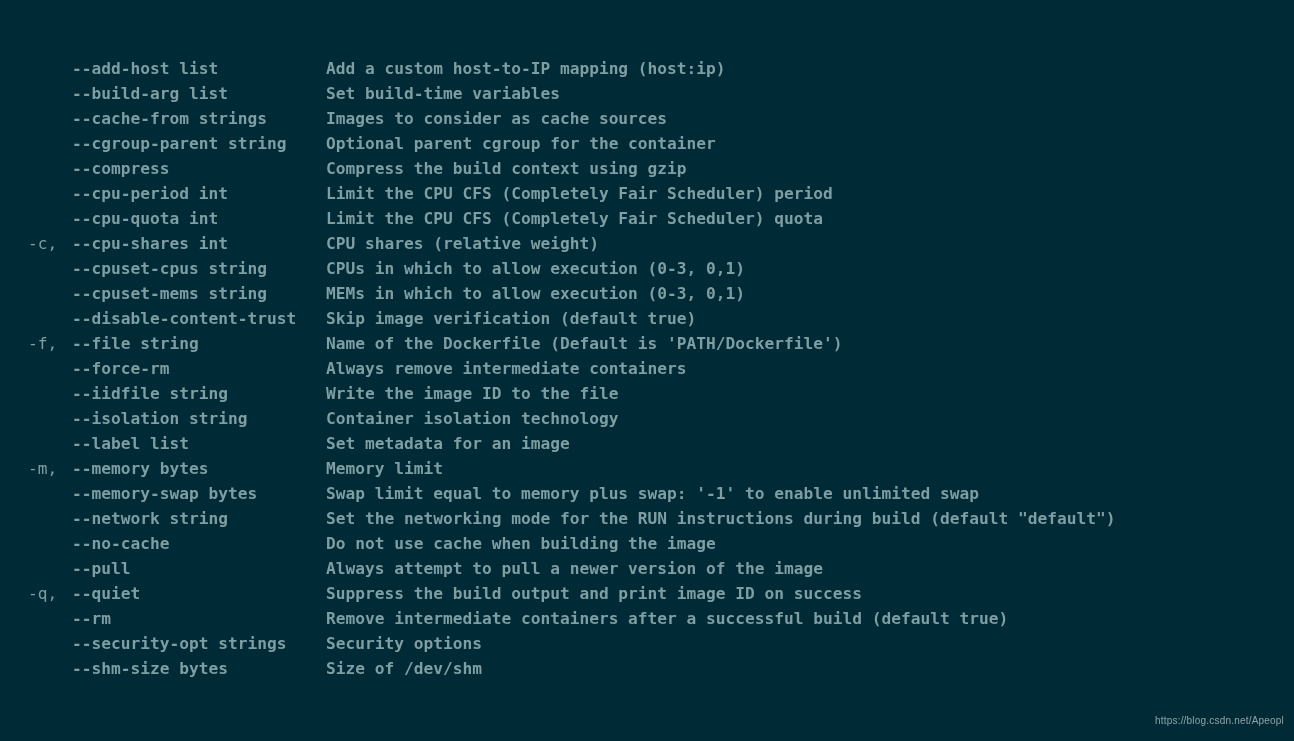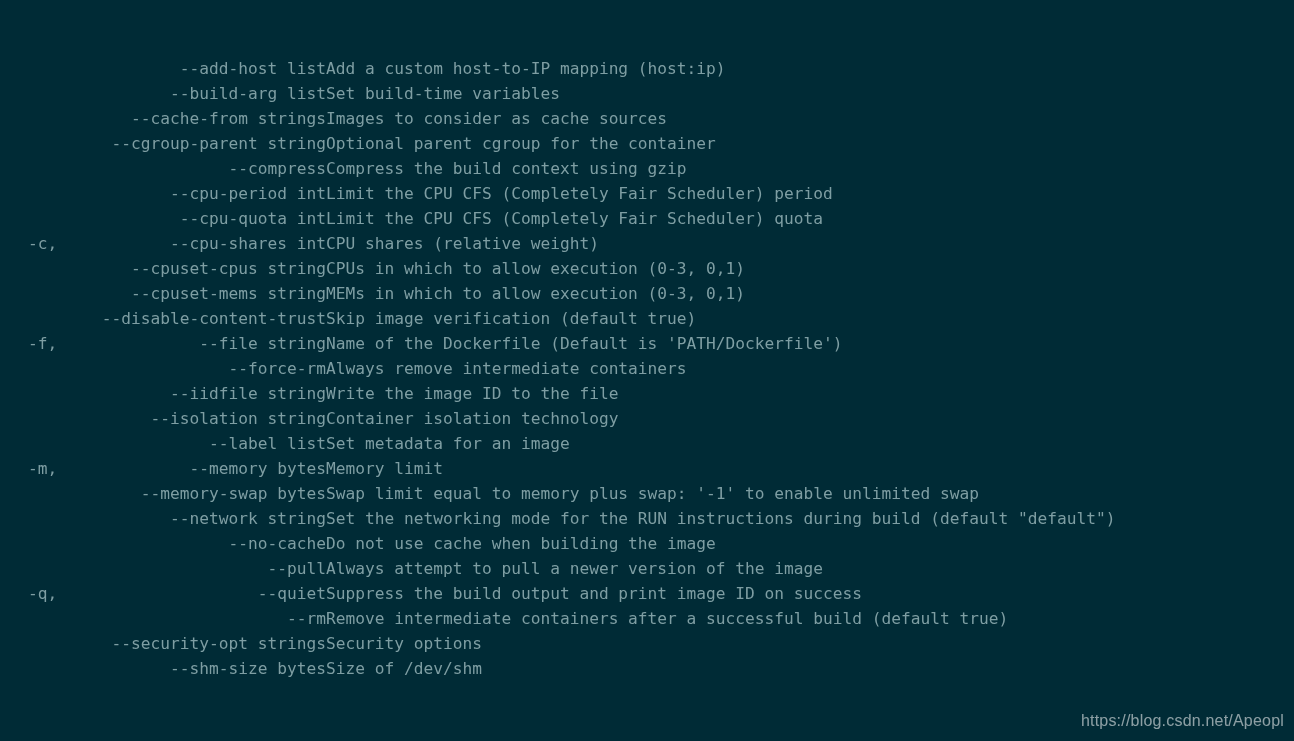--- a/index.html
+++ b/index.html
@@ -30,31 +30,33 @@
   .short-col {
     display: inline-block;
     width: 44px;   
     text-align: left;
     padding-left: 24px; 
     box-sizing: content-box;
   }
   .flag-col {
     display: inline-block;
     width: 254px;
-    text-align: right;
+    text-align: left;
+    font-weight: bold;
   }
   .desc-col {
     display: inline-block;
+    font-weight: bold;
   }
   .watermark {
     position: absolute;
     right: 10px;
     bottom: 8px;
     font-family: Arial, sans-serif;
-    font-size: 16px;
+    font-size: 10px;
     color: rgba(255,255,255,0.55);
     letter-spacing: 0.2px;
   }
 </style>
 </head>
 <body>
 
 <div class="terminal">
   <div id="rows"><div class="row"><span class="short-col"></span><span class="flag-col">--add-host list</span><span class="desc-col">Add a custom host-to-IP mapping (host:ip)</span></div><div class="row"><span class="short-col"></span><span class="flag-col">--build-arg list</span><span class="desc-col">Set build-time variables</span></div><div class="row"><span class="short-col"></span><span class="flag-col">--cache-from strings</span><span class="desc-col">Images to consider as cache sources</span></div><div class="row"><span class="short-col"></span><span class="flag-col">--cgroup-parent string</span><span class="desc-col">Optional parent cgroup for the container</span></div><div class="row"><span class="short-col"></span><span class="flag-col">--compress</span><span class="desc-col">Compress the build context using gzip</span></div><div class="row"><span class="short-col"></span><span class="flag-col">--cpu-period int</span><span class="desc-col">Limit the CPU CFS (Completely Fair Scheduler) period</span></div><div class="row"><span class="short-col"></span><span class="flag-col">--cpu-quota int</span><span class="desc-col">Limit the CPU CFS (Completely Fair Scheduler) quota</span></div><div class="row"><span class="short-col">-c,</span><span class="flag-col">--cpu-shares int</span><span class="desc-col">CPU shares (relative weight)</span></div><div class="row"><span class="short-col"></span><span class="flag-col">--cpuset-cpus string</span><span class="desc-col">CPUs in which to allow execution (0-3, 0,1)</span></div><div class="row"><span class="short-col"></span><span class="flag-col">--cpuset-mems string</span><span class="desc-col">MEMs in which to allow execution (0-3, 0,1)</span></div><div class="row"><span class="short-col"></span><span class="flag-col">--disable-content-trust</span><span class="desc-col">Skip image verification (default true)</span></div><div class="row"><span class="short-col">-f,</span><span class="flag-col">--file string</span><span class="desc-col">Name of the Dockerfile (Default is 'PATH/Dockerfile')</span></div><div class="row"><span class="short-col"></span><span class="flag-col">--force-rm</span><span class="desc-col">Always remove intermediate containers</span></div><div class="row"><span class="short-col"></span><span class="flag-col">--iidfile string</span><span class="desc-col">Write the image ID to the file</span></div><div class="row"><span class="short-col"></span><span class="flag-col">--isolation string</span><span class="desc-col">Container isolation technology</span></div><div class="row"><span class="short-col"></span><span class="flag-col">--label list</span><span class="desc-col">Set metadata for an image</span></div><div class="row"><span class="short-col">-m,</span><span class="flag-col">--memory bytes</span><span class="desc-col">Memory limit</span></div><div class="row"><span class="short-col"></span><span class="flag-col">--memory-swap bytes</span><span class="desc-col">Swap limit equal to memory plus swap: '-1' to enable unlimited swap</span></div><div class="row"><span class="short-col"></span><span class="flag-col">--network string</span><span class="desc-col">Set the networking mode for the RUN instructions during build (default "default")</span></div><div class="row"><span class="short-col"></span><span class="flag-col">--no-cache</span><span class="desc-col">Do not use cache when building the image</span></div><div class="row"><span class="short-col"></span><span class="flag-col">--pull</span><span class="desc-col">Always attempt to pull a newer version of the image</span></div><div class="row"><span class="short-col">-q,</span><span class="flag-col">--quiet</span><span class="desc-col">Suppress the build output and print image ID on success</span></div><div class="row"><span class="short-col"></span><span class="flag-col">--rm</span><span class="desc-col">Remove intermediate containers after a successful build (default true)</span></div><div class="row"><span class="short-col"></span><span class="flag-col">--security-opt strings</span><span class="desc-col">Security options</span></div><div class="row"><span class="short-col"></span><span class="flag-col">--shm-size bytes</span><span class="desc-col">Size of /dev/shm</span></div></div>
 </div>

